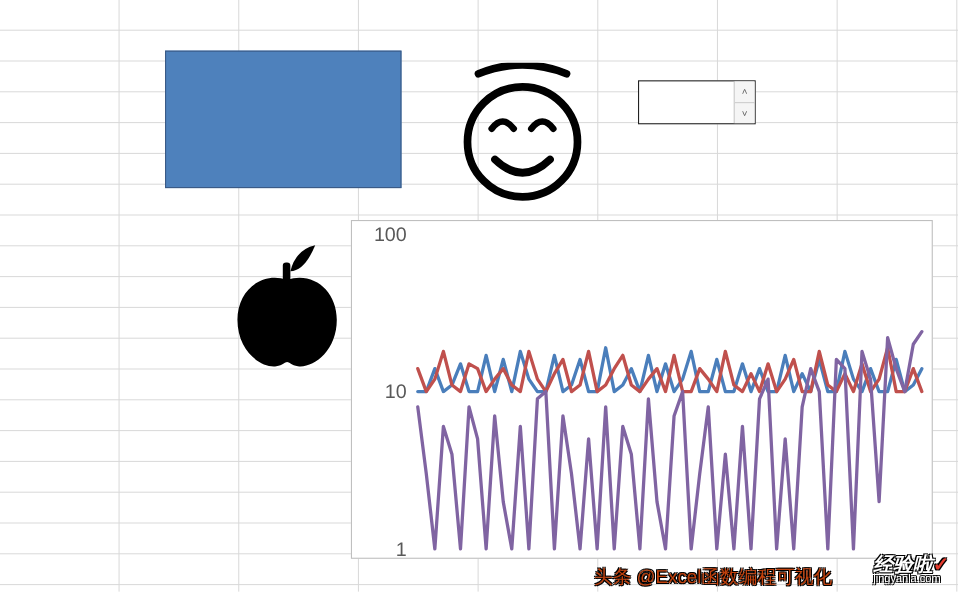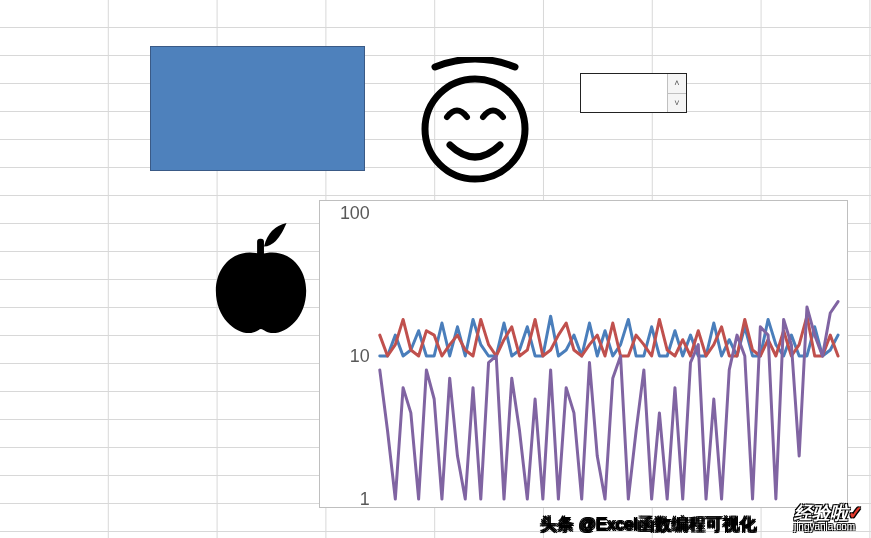--- a/index.html
+++ b/index.html
@@ -110,21 +110,21 @@
     font-family: Arial, sans-serif;
     text-anchor: end;
   }
 
   
   .watermark-1 {
     position: absolute;
     left: 540px;
     bottom: 2px;
     font-size: 17px;
-    color: #000000;
+    color: #c2410c;
     text-shadow: -1px -1px 0 #000, 1px -1px 0 #000, -1px 1px 0 #000, 1px 1px 0 #000;
     font-weight: 500;
     white-space: nowrap;
   }
   .watermark-2 {
     position: absolute;
     right: 8px;
     bottom: 6px;
     font-size: 18px;
     color: #fff;

